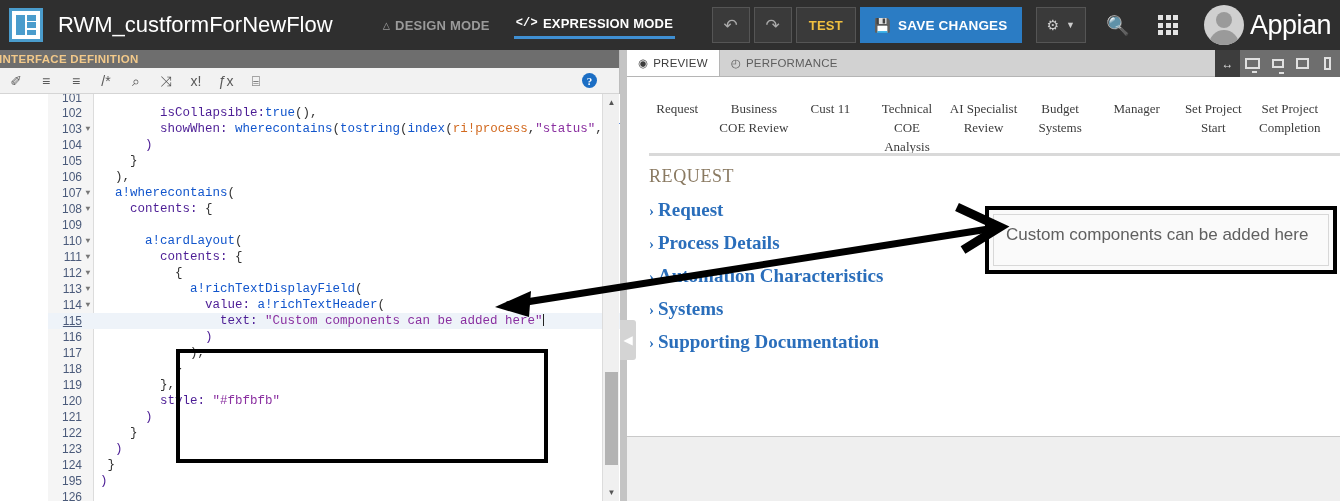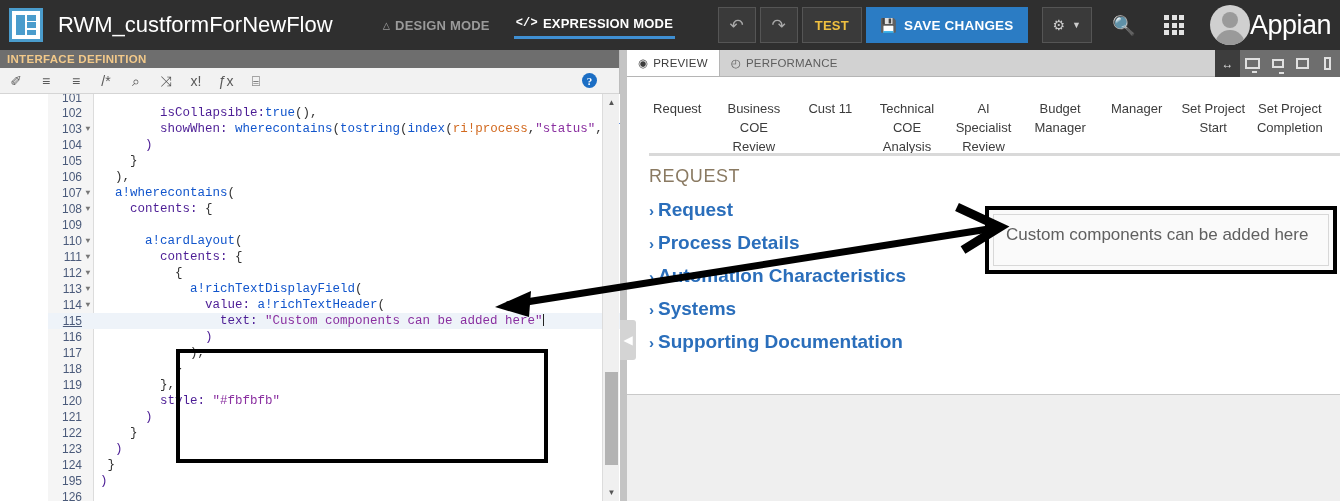--- a/index.html
+++ b/index.html
@@ -67,36 +67,36 @@
     border: none; background: transparent; color: #e3e3e3; margin-left: 10px;
     font-size: 19px;
   }
   #avatar {
     width: 40px; height: 40px; border-radius: 50%; background: #d0d0d0;
     margin-left: 14px; overflow: hidden; position: relative;
   }
   #avatar .av-head { position:absolute; left:12px; top:7px; width:16px; height:16px; border-radius:50%; background:#9a9a9a; }
   #avatar .av-body { position:absolute; left:5px; top:25px; width:30px; height:20px; border-radius:15px 15px 0 0; background:#9a9a9a; }
   #appian-wordmark {
-    color: #ffffff; font-size: 27px; margin-left: 0; margin-right: 0;
+    color: #ffffff; font-size: 27px; margin-left: 6px; margin-right: 0;
     font-weight: normal; letter-spacing: -.5px; white-space: nowrap;
     overflow: hidden; width: 90px;
   }
   .apps-dots { display: grid; grid-template-columns: repeat(3, 5px); gap: 2.5px; }
   .apps-dots i { width: 5px; height: 5px; background: #e3e3e3; display: block; }
 
   
   #left-panel {
     position: absolute; left: 0; top: 50px; width: 620px; height: 451px;
     background: #ffffff; border-right: 1px solid #bdbdbd;
   }
   #interface-definition-bar {
     height: 18px; background: #6e6e6e; color: #f2c98a;
     font-size: 11.5px; font-weight: bold; letter-spacing: .3px;
-    display: flex; align-items: center; padding-left: 8px;
+    display: flex; align-items: center; padding-left: 0px;
     overflow: hidden;
   }
   #interface-definition-bar span { margin-left: -1px; }
 
   #editor-toolbar {
     height: 26px; background: #f2f2f2; border-bottom: 1px solid #d5d5d5;
     display: flex; align-items: center; padding: 0 8px; gap: 14px;
     position: relative;
   }
   .tb-icon {
@@ -206,23 +206,24 @@
   .mon.small { width: 12px; height: 9px; }
   .tabdev { width: 13px; height: 11px; border: 2px solid currentColor; }
   .phonedev { width: 7px; height: 13px; border: 2px solid currentColor; }
   .arrows-lr { font-size: 12px; font-weight: bold; }
 
   #preview-surface {
     position: absolute; left: 0; top: 27px; width: 713px; height: 424px;
     background: #efefef;
   }
   #preview-card {
-    position: absolute; left: 0; top: 0; width: 713px; height: 318px;
+    position: absolute; left: 0; top: 0; width: 713px; height: 360px;
     background: #ffffff; border-bottom: 1px solid #c9c9c9;
     overflow: hidden;
+    font-family: Liberation Serif, serif;
   }
   #milestone-bar {
     position: absolute; left: 0; top: 22px; width: 713px;
     display: flex; justify-content: space-between; padding: 0 12px;
   }
   .milestone {
     flex: 1 1 0; text-align: center; font-size: 13px; color: #3c3c3c;
     line-height: 19px; padding: 0 3px; word-wrap: break-word;
   }
   #milestone-divider {
@@ -423,21 +424,21 @@
 
   <div id="preview-surface">
     <div id="preview-card">
 
       <div id="milestone-bar">
           <div class="milestone">Request</div>
           <div class="milestone">Business COE Review</div>
           <div class="milestone">Cust 11</div>
           <div class="milestone">Technical COE Analysis</div>
           <div class="milestone">AI Specialist Review</div>
-          <div class="milestone">Budget Manager</div>
+          <div class="milestone">Budget Systems</div>
           <div class="milestone">Manager</div>
           <div class="milestone">Set Project Start</div>
           <div class="milestone">Set Project Completion</div>
         </div>
       <div id="milestone-divider"></div>
 
       <div id="request-heading">REQUEST</div>
 
       <div id="section-list">
           <div class="section-link">

